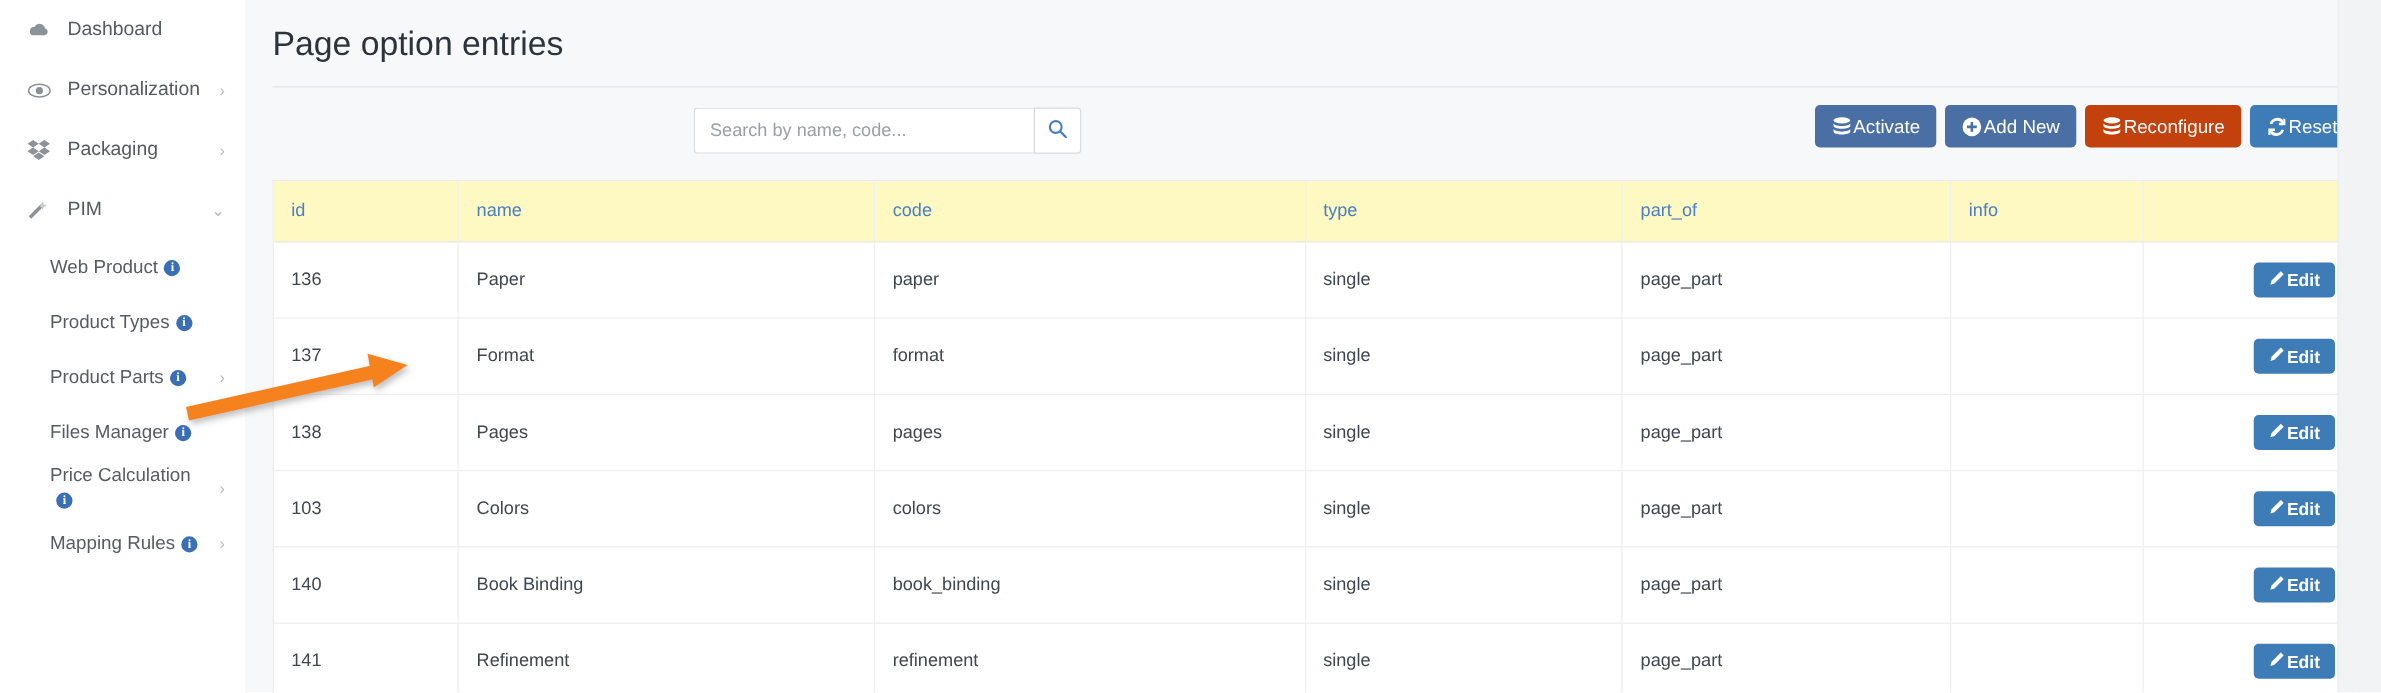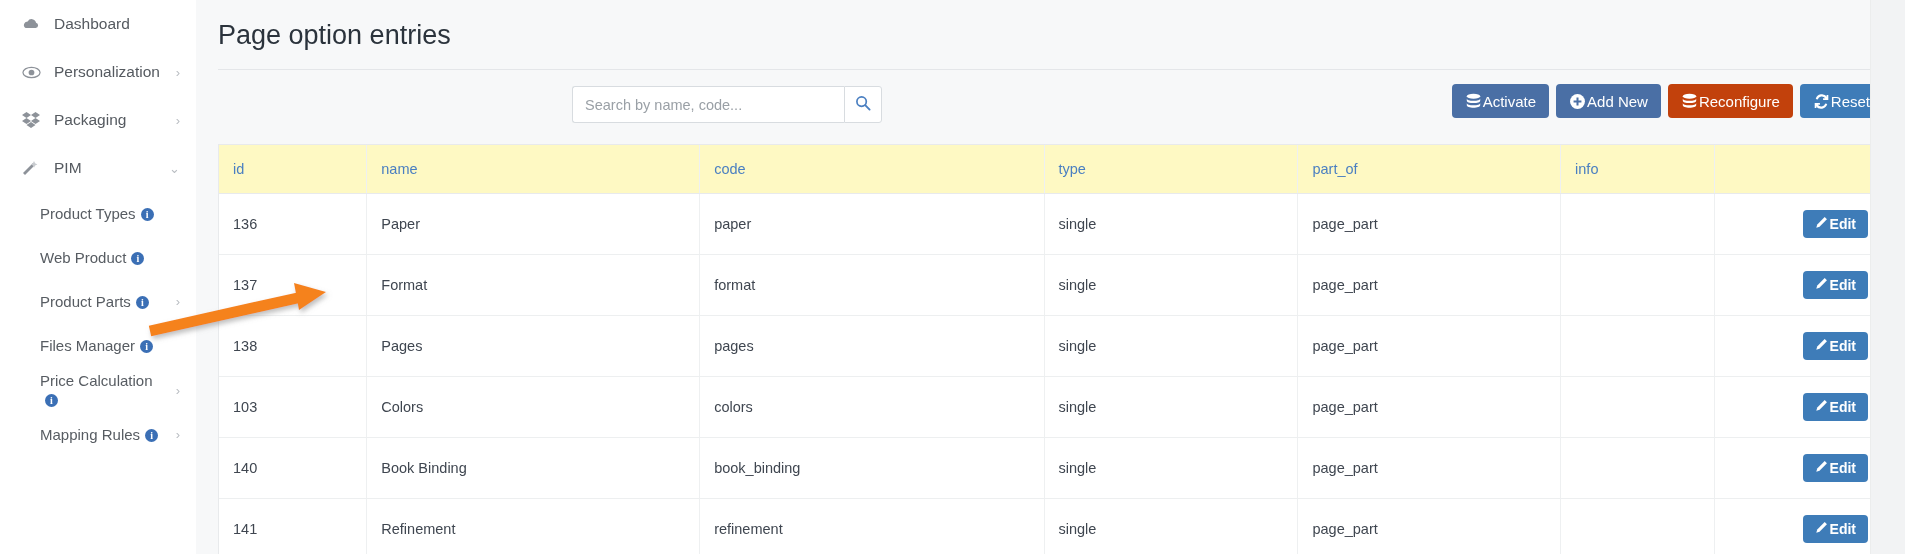--- a/index.html
+++ b/index.html
@@ -108,21 +108,21 @@
   }
   .toolbar {
     display: flex;
     align-items: center;
     height: 74px;
     position: relative;
   }
   .search-wrap {
     display: flex;
     position: absolute;
-    left: 354px;
+    left: 337px;
     top: 16px;
   }
   .search-input {
     width: 272px;
     height: 37px;
     border: 1px solid #d8dce0;
     border-right: none;
     border-radius: 3px 0 0 3px;
     padding: 0 12px;
     font-size: 14.5px;
@@ -284,26 +284,26 @@
         <svg width="18" height="16" viewBox="0 0 18 16">
             <path fill="#8d9299" d="M1 15 11 5l2 2L3 17z" transform="translate(0,-2)"></path>
             <path fill="#c9ccd0" d="M12 1l1.1 2.3L15.4 4.4 13.1 5.5 12 7.8 10.9 5.5 8.6 4.4l2.3-1.1z"></path>
           </svg>
       </span>
       <span class="lbl">PIM</span>
       <span class="chev">⌄</span>
     </div>
 
     <div class="nav-sub">
+      <span class="lbl"><span>Web Product</span><span class="info-badge">i</span></span>
+      <span class="chev"></span>
+    </div>
+
+    <div class="nav-sub">
       <span class="lbl"><span>Product Types</span><span class="info-badge">i</span></span>
-      <span class="chev"></span>
-    </div>
-
-    <div class="nav-sub">
-      <span class="lbl"><span>Web Product</span><span class="info-badge">i</span></span>
       <span class="chev"></span>
     </div>
 
     <div class="nav-sub">
       <span class="lbl"><span>Product Parts</span><span class="info-badge">i</span></span>
       <span class="chev">›</span>
     </div>
 
 
     <div class="nav-sub">

